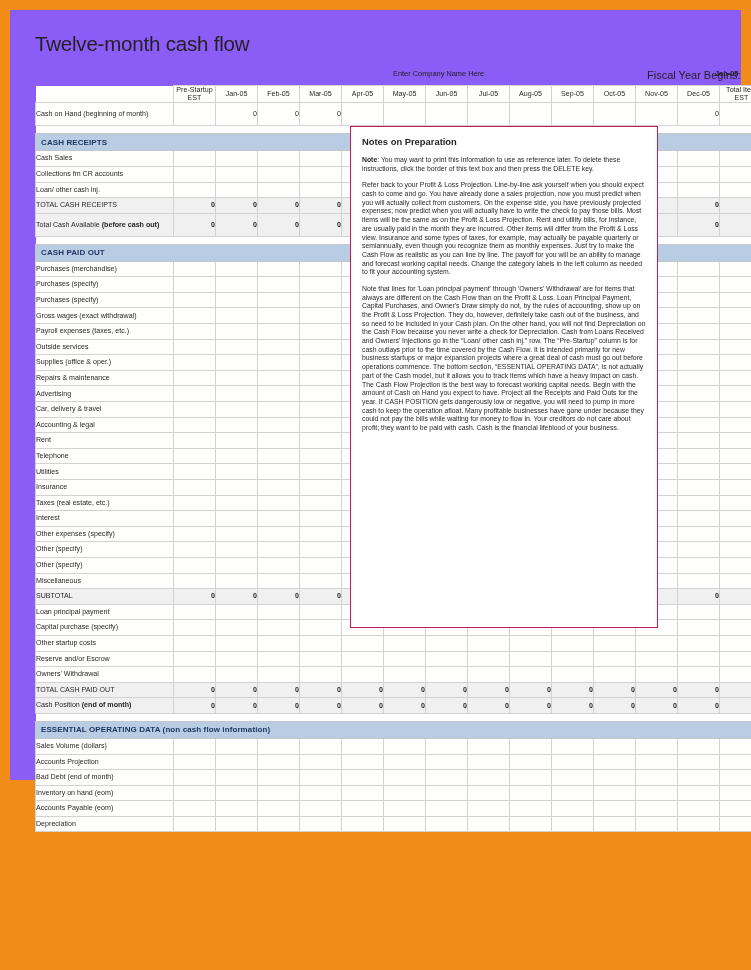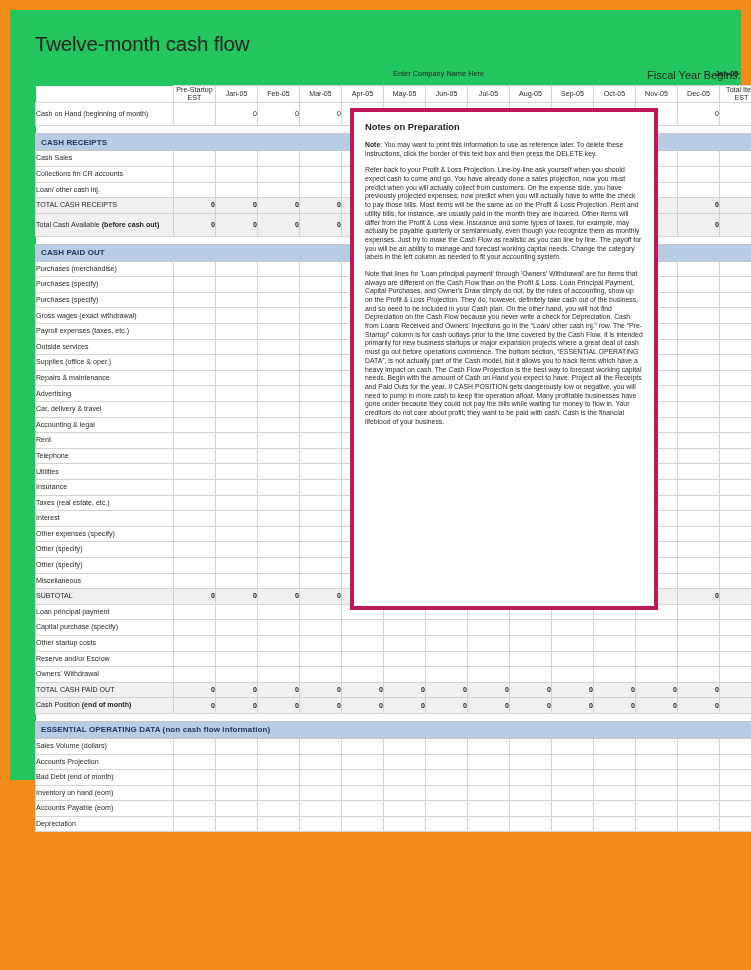--- a/index.html
+++ b/index.html
@@ -7,21 +7,21 @@
   body {
     width:751px; height:970px;
     background:#f28c18;
     font-family:"Liberation Sans", sans-serif;
     overflow:hidden;
   }
   #page {
     position:absolute;
     left:10px; top:10px;
     width:731px; height:770px;
-    background:#22c55e;
+    background:#8b5cf6;
   }
 
   
   #titlebar {
     position:absolute; left:0; top:0; width:731px; height:72px;
   }
   #doc-title {
     position:absolute; left:25px; top:22px;
     font-size:20.5px; color:#231f20; letter-spacing:-0.2px;
     white-space:nowrap;
@@ -96,24 +96,24 @@
   tr.bold td { font-weight:bold; }
   tr.shade td { background:#f0f0f0; }
   tr.tall td { height:23px; }
   tr.spacer td {
     border:none; background:#ffffff; height:8px;
   }
 
   
   #notes {
     position:absolute;
-    left:340px; top:98px;
+    left:340px; top:116px;
     width:308px; height:502px;
     background:#ffffff;
-    border:4px solid #be185d;
+    border:1px solid #be185d;
     box-shadow:0 0 0 0 rgba(0,0,0,0);
     padding:9px 11px 0 11px;
     z-index:20;
   }
   #notes h2 {
     margin:0 0 9px 0;
     font-size:9.4px;
     font-weight:bold;
     color:#231f20;
   }

